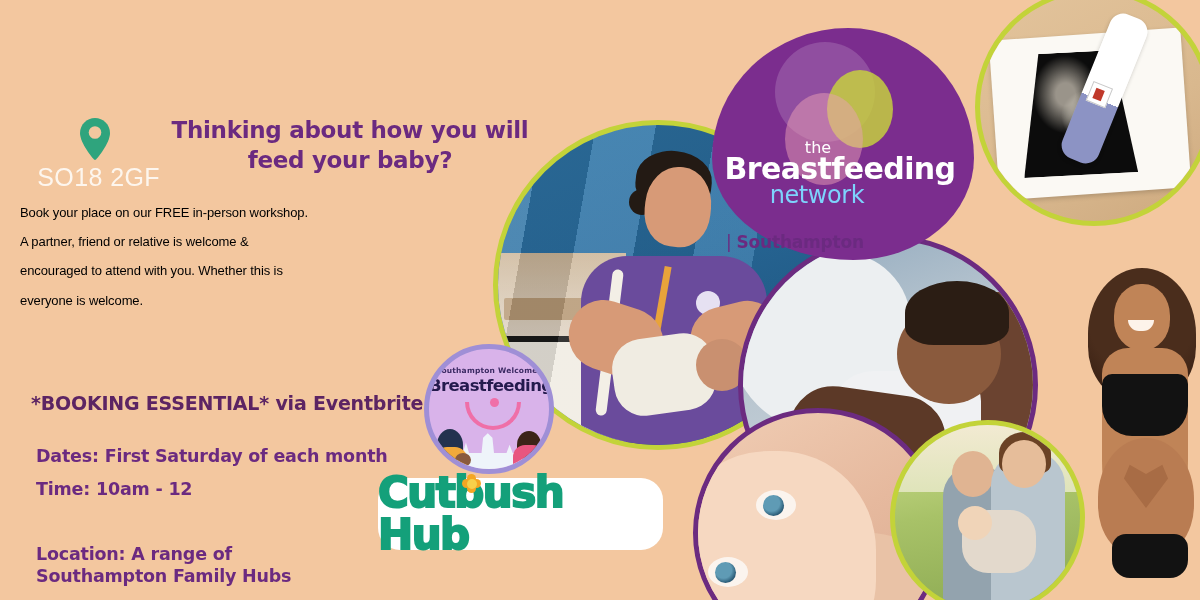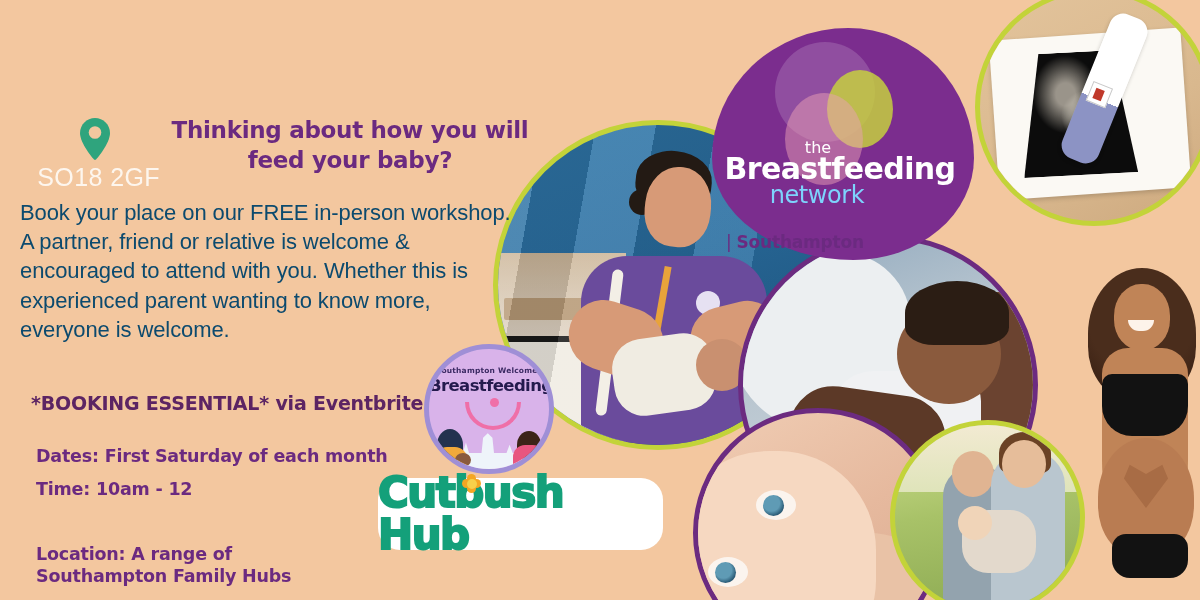--- a/index.html
+++ b/index.html
@@ -77,23 +77,23 @@
 
   
   .body-copy {
     position: absolute;
     left: 20px;
     top: 198px;
     width: 520px;
   }
   .body-line {
     font-family: "Liberation Sans", sans-serif;
-    font-size: 22px;
+    font-size: 13px;
     line-height: 29.2px;
-    color: #0c4a6e;
+    color: #000000;
     letter-spacing: -0.1px;
     white-space: nowrap;
   }
 
   .booking-line {
     position: absolute;
     left: 31px;
     top: 392px;
     font-family: "DejaVu Sans", sans-serif;
     font-weight: bold;
@@ -629,21 +629,20 @@
       <path d="M17 1C8.7 1 2 7.7 2 16c0 10.5 13 25.5 14.1 26.6a1.3 1.3 0 0 0 1.8 0C19 41.5 32 26.5 32 16 32 7.7 25.3 1 17 1z" fill="#2fa47d"></path>
       <circle cx="17" cy="15.5" r="6.3" fill="#f3c79f"></circle>
     </svg>
     <span class="postcode">SO18 2GF</span>
   </div>
 
   <div class="body-copy">
     <div class="body-line">Book your place on our FREE in-person workshop.</div>
     <div class="body-line">A partner, friend or relative is welcome &amp;</div>
     <div class="body-line">encouraged to attend with you.  Whether this is</div>
-    <div class="body-line">experienced parent wanting to know more,</div>
     <div class="body-line">everyone is welcome.</div>
   </div>
 
   <div class="booking-line">*BOOKING ESSENTIAL* via Eventbrite</div>
 
   <div class="detail detail-dates">Dates: First Saturday of each month</div>
   <div class="detail detail-time">Time: 10am - 12</div>
   <div class="detail detail-location">
     <div>Location: A range of</div>
     <div>Southampton Family Hubs</div>

